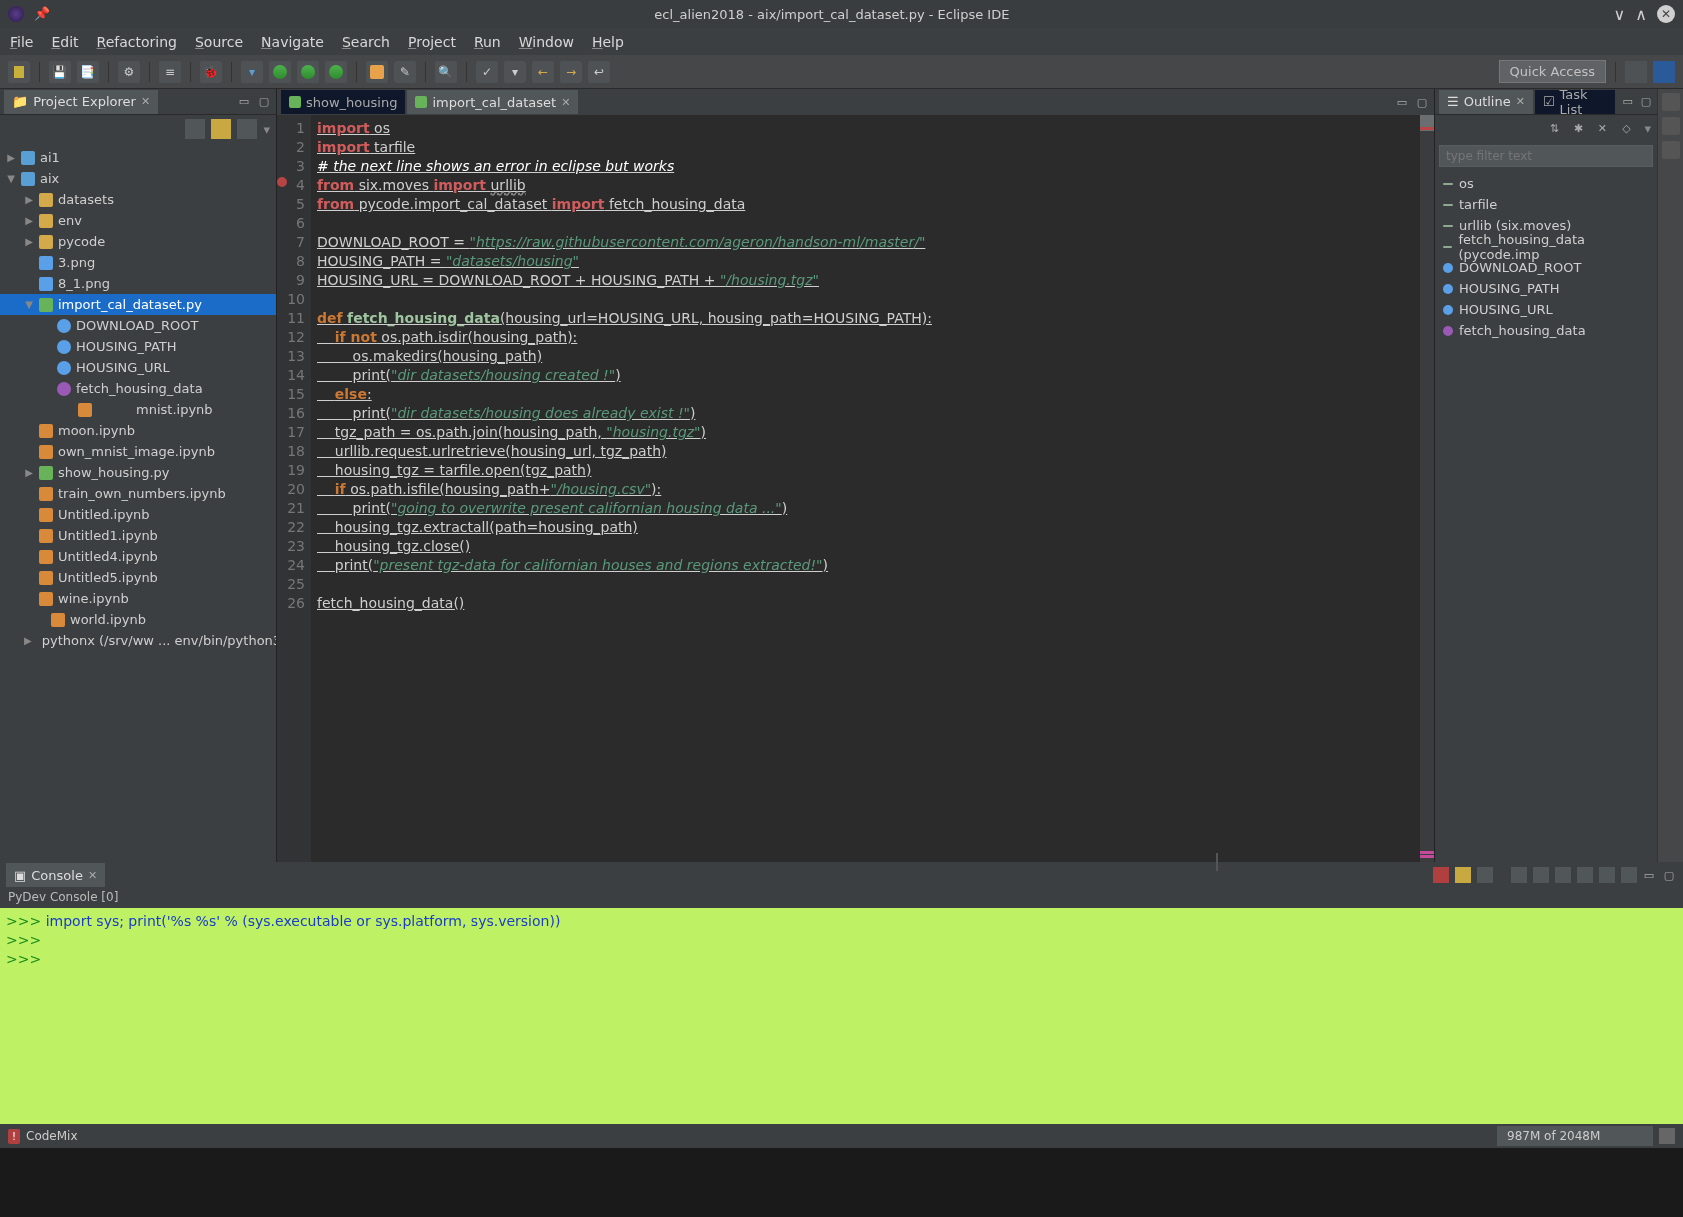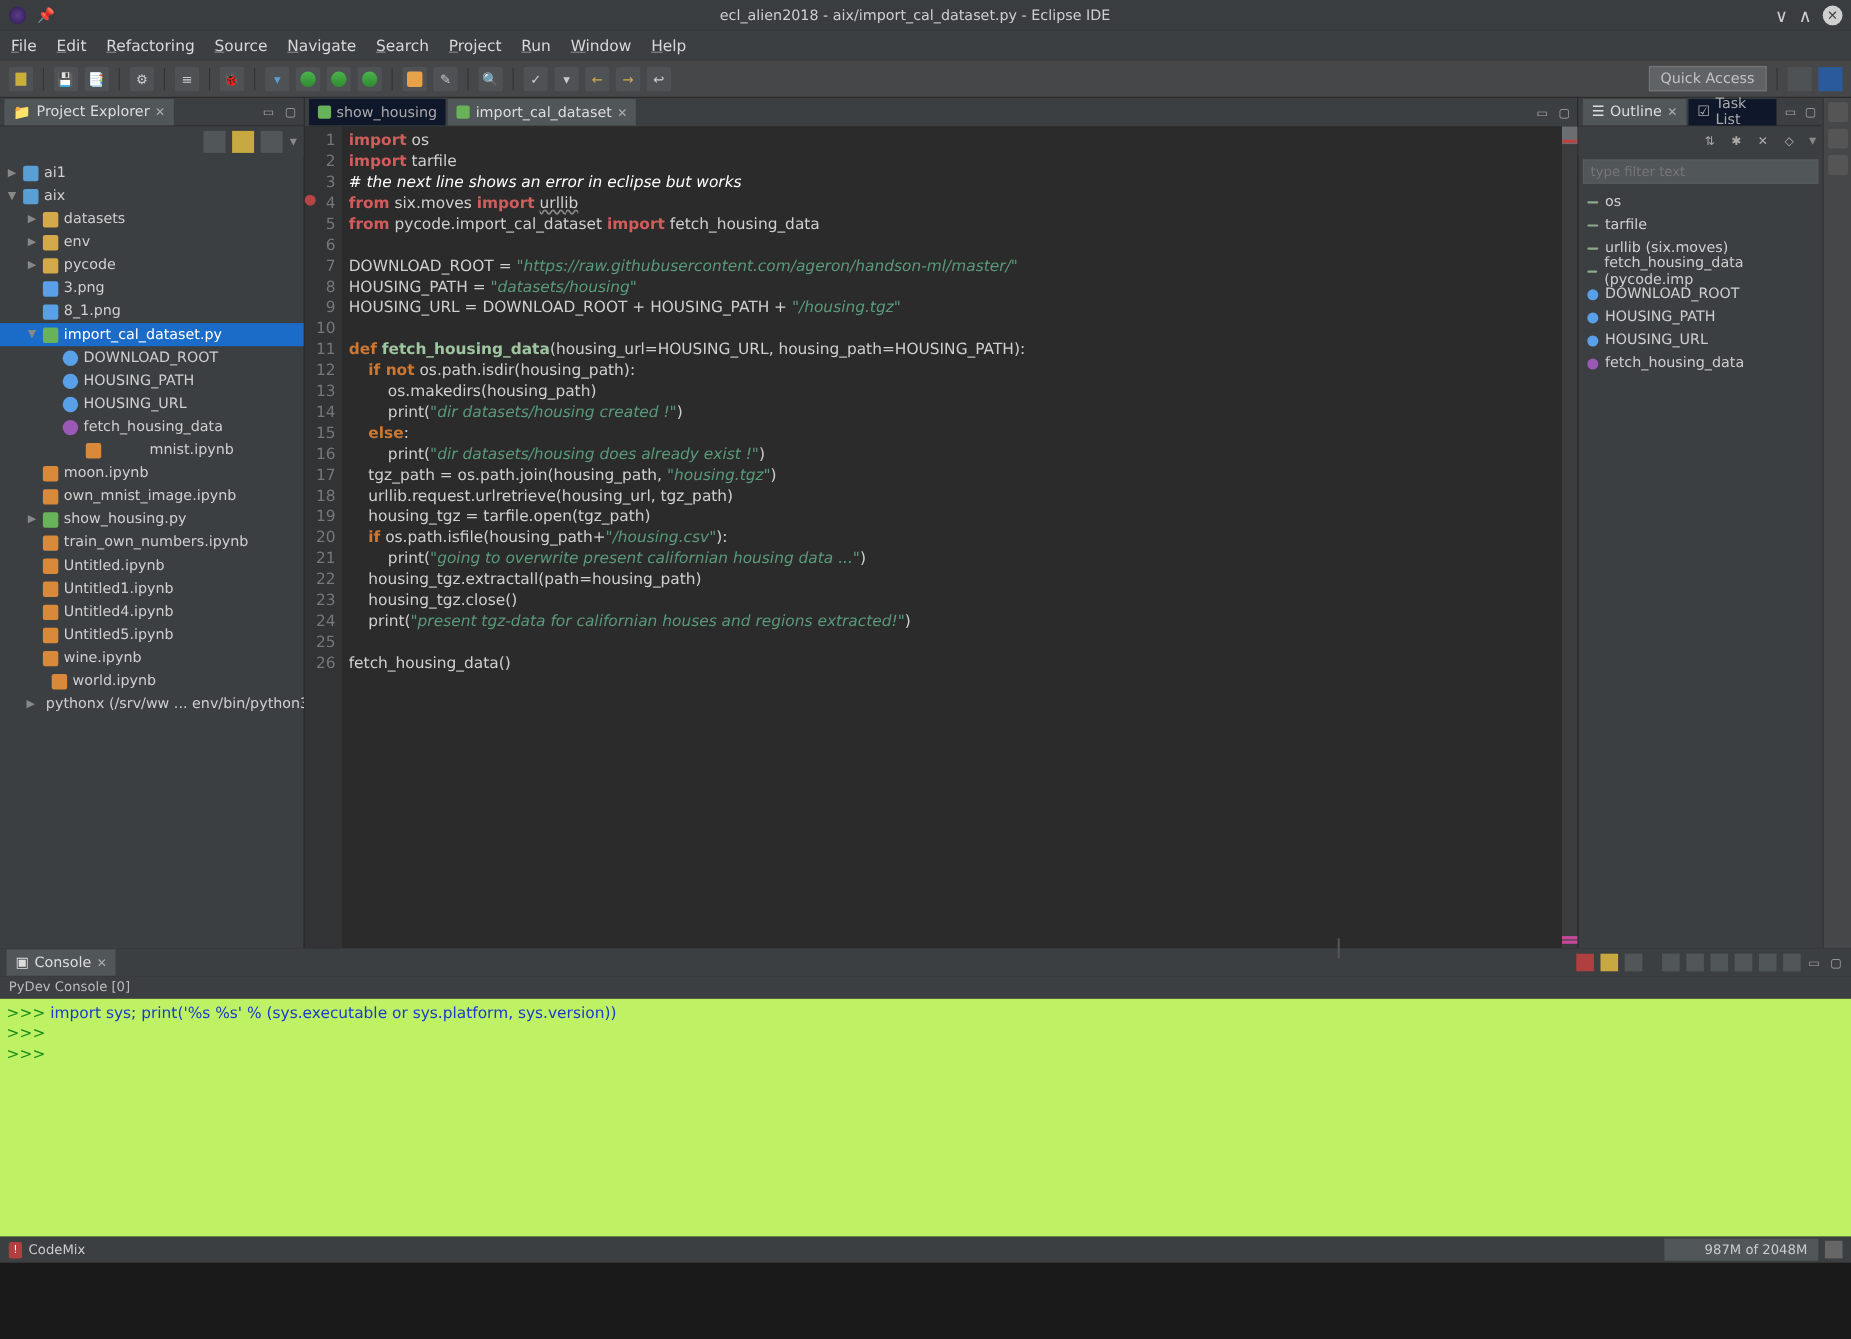--- a/index.html
+++ b/index.html
@@ -50,21 +50,21 @@
 .ic-var { background: #5aa0e8; width: 10px; height: 10px; border-radius: 50%; }
 .ic-func { background: #9b59b6; width: 10px; height: 10px; border-radius: 50%; }
 .ic-proj { background: #5a9fd4; border-radius: 2px; }
 .ic-import { background: #8fa88f; width: 10px; height: 2px; border-radius: 1px; }
 
 .editor-area { flex: 1; display: flex; flex-direction: column; background: #2b2b2b; }
 .editor-tabs { height: 26px; background: #3c3f41; display: flex; align-items: center; padding: 0 4px; }
 .editor-body { flex: 1; display: flex; background: #2b2b2b; font-family: "DejaVu Sans Mono", Consolas, monospace; font-size: 14px; line-height: 19px; position: relative; }
 .gutter { width: 34px; background: #313335; color: #777; text-align: right; padding: 4px 6px 0 0; }
 .gutter .ln { height: 19px; }
-.code { flex: 1; padding: 4px 0 0 6px; white-space: pre; color: #cfcfcf; }
+.code { flex: 1; padding: 4px 0 0 6px; white-space: pre; color: #cfcfcf; text-decoration: underline; }
 .scrollbar { position: absolute; right: 0; top: 0; width: 14px; background: #3a3c3e; height: 100%; }
 .scroll-thumb { width: 14px; background: #6b6e70; }
 .scroll-mark { position: absolute; right: 0; width: 14px; height: 3px; }
 .mark-red { background: #b74545; }
 .mark-mag { background: #c34a9a; }
 .ruler-err { width: 10px; height: 10px; background: #b74545; border-radius: 50%; }
 
 .kw { color: #cc7832; font-weight: bold; }
 .kw2 { color: #d25c5c; font-weight: bold; }
 .str { color: #5a9a7b; font-style: italic; }
@@ -91,21 +91,21 @@
 .console-header .cbtn.red { background: #b04040; }
 .console-header .cbtn.yellow { background: #c8a840; }
 .console-subhead { background: #3c3f41; color: #bbb; padding: 2px 8px; font-size: 12px; height: 20px; }
 .console-body { flex: 1; background: #bef264; color: #000; font-family: "DejaVu Sans Mono", monospace; font-size: 14px; line-height: 19px; padding: 4px 6px; overflow: auto; }
 .console-body .prompt { color: #1a8c1a; }
 .console-body .cmd { color: #1a3cc8; }
 .cursor { display: inline-block; width: 1px; height: 16px; background: #000; vertical-align: middle; }
 
 .statusbar { height: 24px; background: #3c3f41; display: flex; align-items: center; padding: 0 8px; color: #ccc; font-size: 12px; }
 .statusbar .err { background: #b04040; color: #fff; padding: 2px 4px; border-radius: 2px; margin-right: 6px; font-size: 10px; }
-.statusbar .mem { margin-left: auto; background: #515658; padding: 3px 10px; position: relative; width: 140px; text-align: right; }
+.statusbar .mem { margin-left: auto; background: #515658; padding: 3px 10px; position: relative; width: 156px; text-align: left; }
 .statusbar .mem::before { content: ''; position: absolute; left: 0; top: 0; height: 100%; width: 48%; background: #6b6e72; z-index: -1; }
 .statusbar .trash { width: 16px; height: 16px; background: #666; margin-left: 6px; }
 
 .bottom-fill { height: 69px; background: #1a1a1a; }
 
 </style>
 </head>
 <body>
 
 <div class="titlebar">
@@ -303,21 +303,21 @@
           <div class="tree-item" style="padding-left: 24px;">
             <span class="arrow"></span>
             <span class="icon ic-nb"></span>
             <span>Untitled5.ipynb</span>
           </div>
           <div class="tree-item" style="padding-left: 24px;">
             <span class="arrow"></span>
             <span class="icon ic-nb"></span>
             <span>wine.ipynb</span>
           </div>
-          <div class="tree-item" style="padding-left: 8px; margin-left: 24px;">
+          <div class="tree-item" style="padding-left: 36px;">
             <span class="arrow"></span>
             <span class="icon ic-nb"></span>
             <span>world.ipynb</span>
           </div>
           <div class="tree-item" style="padding-left: 24px;">
             <span class="arrow">▶</span>
             <span class="icon ic-folder"></span>
             <span>pythonx  (/srv/ww ... env/bin/python3.6</span>
           </div>
         </div>

